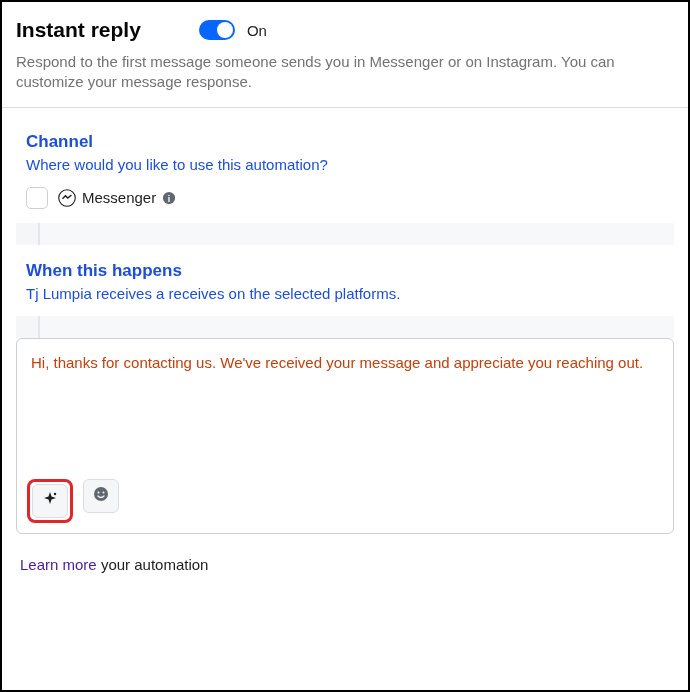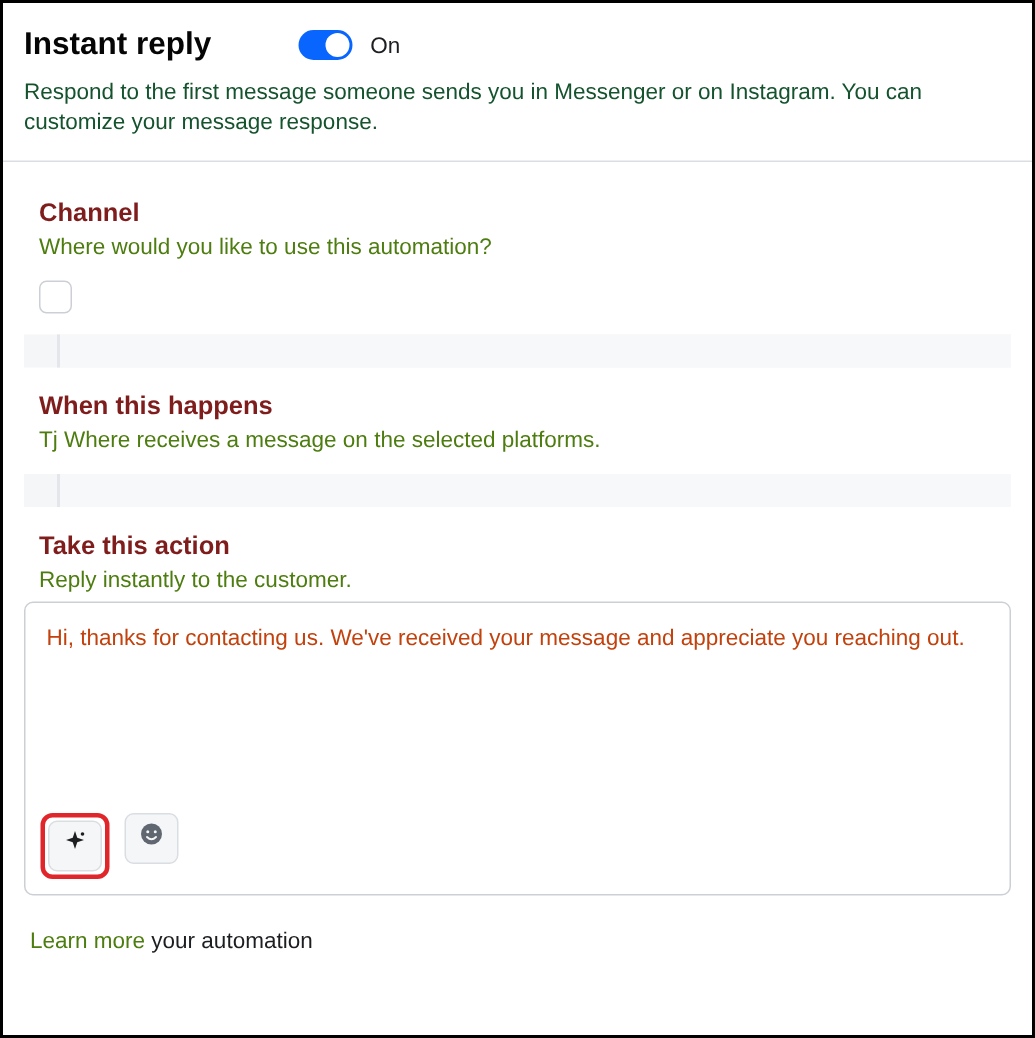--- a/index.html
+++ b/index.html
@@ -47,42 +47,42 @@
       width: 16px;
       height: 16px;
       background: #fff;
       border-radius: 50%;
     }
     .toggle-label {
       font-size: 15px;
       color: #1c1e21;
     }
     .header-desc {
-      color: #14532d;
+      color: #737373;
       font-size: 15px;
       line-height: 1.35;
     }
     .divider {
       border-top: 1px solid #dadde1;
     }
     .content {
       padding: 0 14px;
     }
     .section {
       padding: 24px 10px 14px 10px;
     }
     .section-title {
       font-size: 17px;
       font-weight: 700;
       margin-bottom: 4px;
-      color: #7f1d1d;
+      color: #1d4ed8;
     }
     .section-sub {
       font-size: 15px;
-      color: #4d7c0f;
+      color: #1d4ed8;
     }
     .channel-row {
       display: flex;
       align-items: center;
       gap: 10px;
       margin-top: 14px;
     }
     .checkbox {
       width: 22px;
       height: 22px;
@@ -155,21 +155,21 @@
     .tool-highlight {
       border: 3px solid #e1262b;
       border-radius: 8px;
       padding: 2px;
     }
     .emoji-icon, .sparkle-icon { font-size: 16px; color: #606770; }
     .footer-link {
       padding: 22px 0 0 4px;
       font-size: 15px;
     }
-    .footer-link a { color: #4d7c0f; text-decoration: none; cursor: pointer; }
+    .footer-link a { color: #4c1d95; text-decoration: none; cursor: pointer; }
   </style>
 </head>
 <body>
 
 <div class="header-section">
   <div class="title-row">
     <div class="page-title">Instant reply</div>
     <div class="toggle-wrap">
       <div class="toggle">
         <div class="toggle-knob"></div>
@@ -182,40 +182,51 @@
 
 <div class="divider"></div>
 
 <div class="content">
 
   <div class="section">
     <div class="section-title">Channel</div>
     <div class="section-sub">Where would you like to use this automation?</div>
     <div class="channel-row">
       <div class="checkbox"></div>
+      <div class="platform">
+        <span class="messenger-icon">
+          <svg viewBox="0 0 24 24" width="18" height="18">
+              <circle cx="12" cy="12" r="11" fill="none" stroke="#1c1e21" stroke-width="1.5"></circle>
+              <path d="M6 13 L10 9 L13 12 L18 8" fill="none" stroke="#1c1e21" stroke-width="1.8"></path>
+            </svg>
+        </span>
+        <span>Messenger</span>
+        <span class="info-icon">
+          <svg viewBox="0 0 16 16" width="14" height="14">
+              <circle cx="8" cy="8" r="7" fill="#606770"></circle>
+              <text x="8" y="12" font-size="10" fill="#fff" text-anchor="middle" font-family="Arial" font-weight="bold">i</text>
+            </svg>
+        </span>
+      </div>
     </div>
   </div>
 
   <div class="connector-bg">
     <div class="connector"></div>
   </div>
 
   <div class="section" style="padding-top:16px;">
     <div class="section-title">When this happens</div>
-    <div class="section-sub">Tj Where receives a message on the selected platforms.</div>
+    <div class="section-sub">Tj Lumpia receives a receives on the selected platforms.</div>
   </div>
 
   <div class="connector-bg">
     <div class="connector"></div>
   </div>
 
-  <div class="section" style="padding-top:16px; padding-bottom:6px;">
-    <div class="section-title">Take this action</div>
-    <div class="section-sub">Reply instantly to the customer.</div>
-  </div>
 
 
   <div class="message-box">
     <div class="message-text" contenteditable="true" style="">Hi, thanks for contacting us. We've received your message and appreciate you reaching out.</div>
     <div class="editor-toolbar">
       <div class="tool-highlight">
         <div class="tool-btn">
           <span class="sparkle-icon">
             <svg viewBox="0 0 16 16" width="16" height="16">
                 <path d="M8 1 L9.5 5.5 L14 7 L9.5 8.5 L8 13 L6.5 8.5 L2 7 L6.5 5.5 Z" fill="#1c1e21"></path>

